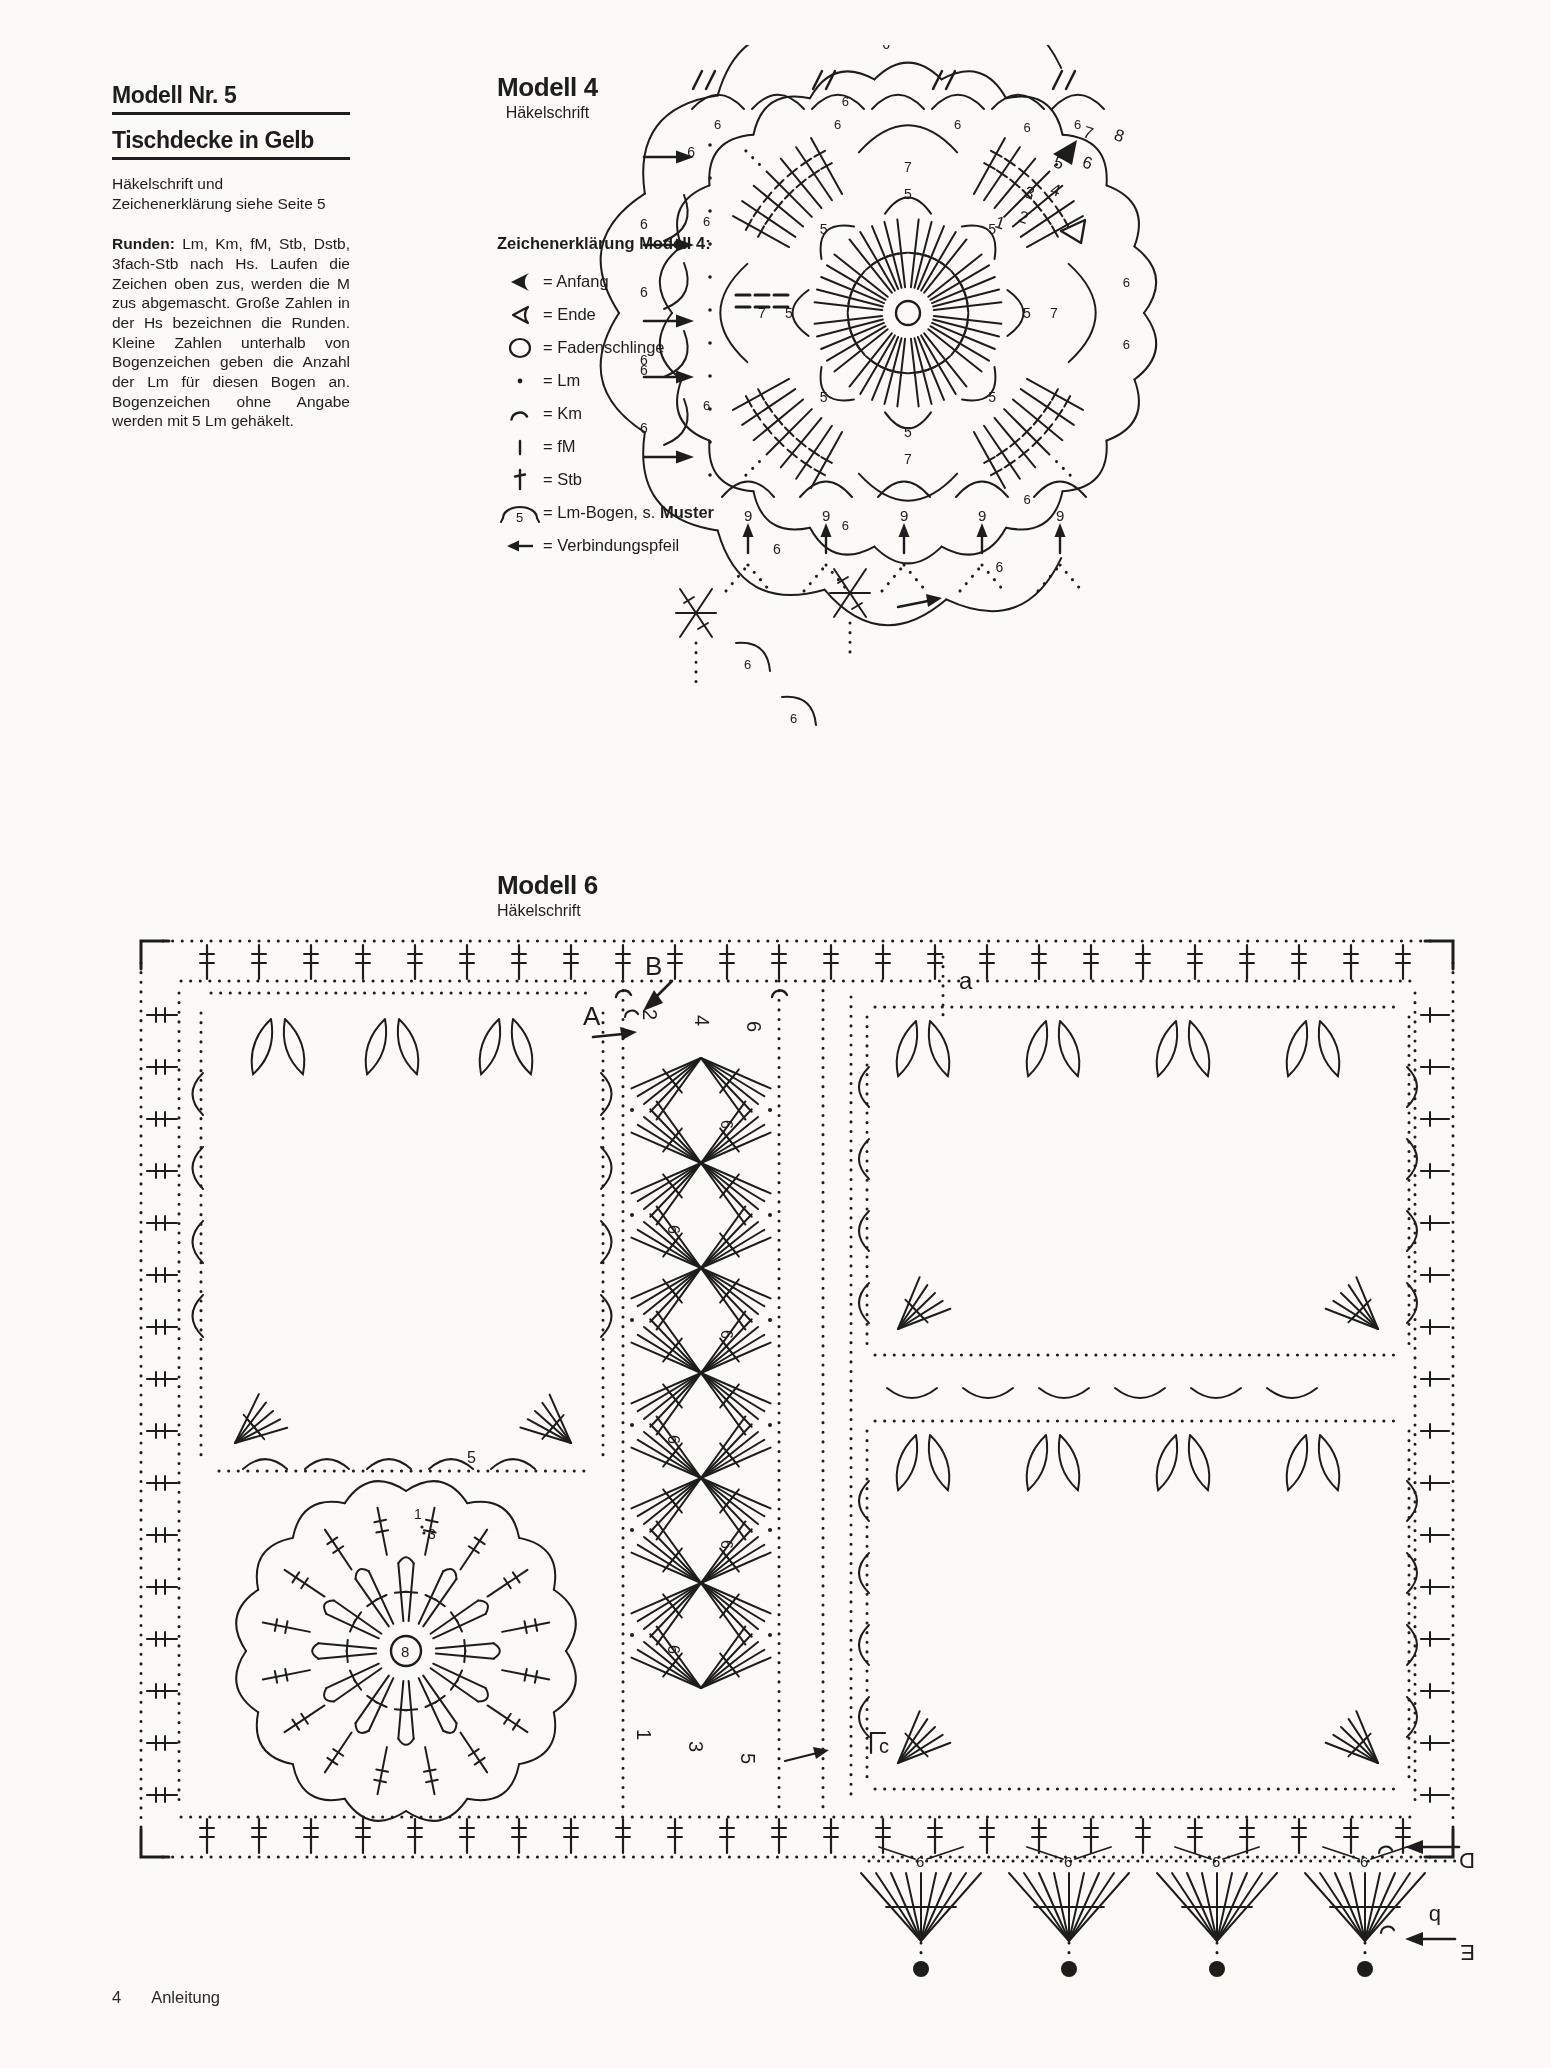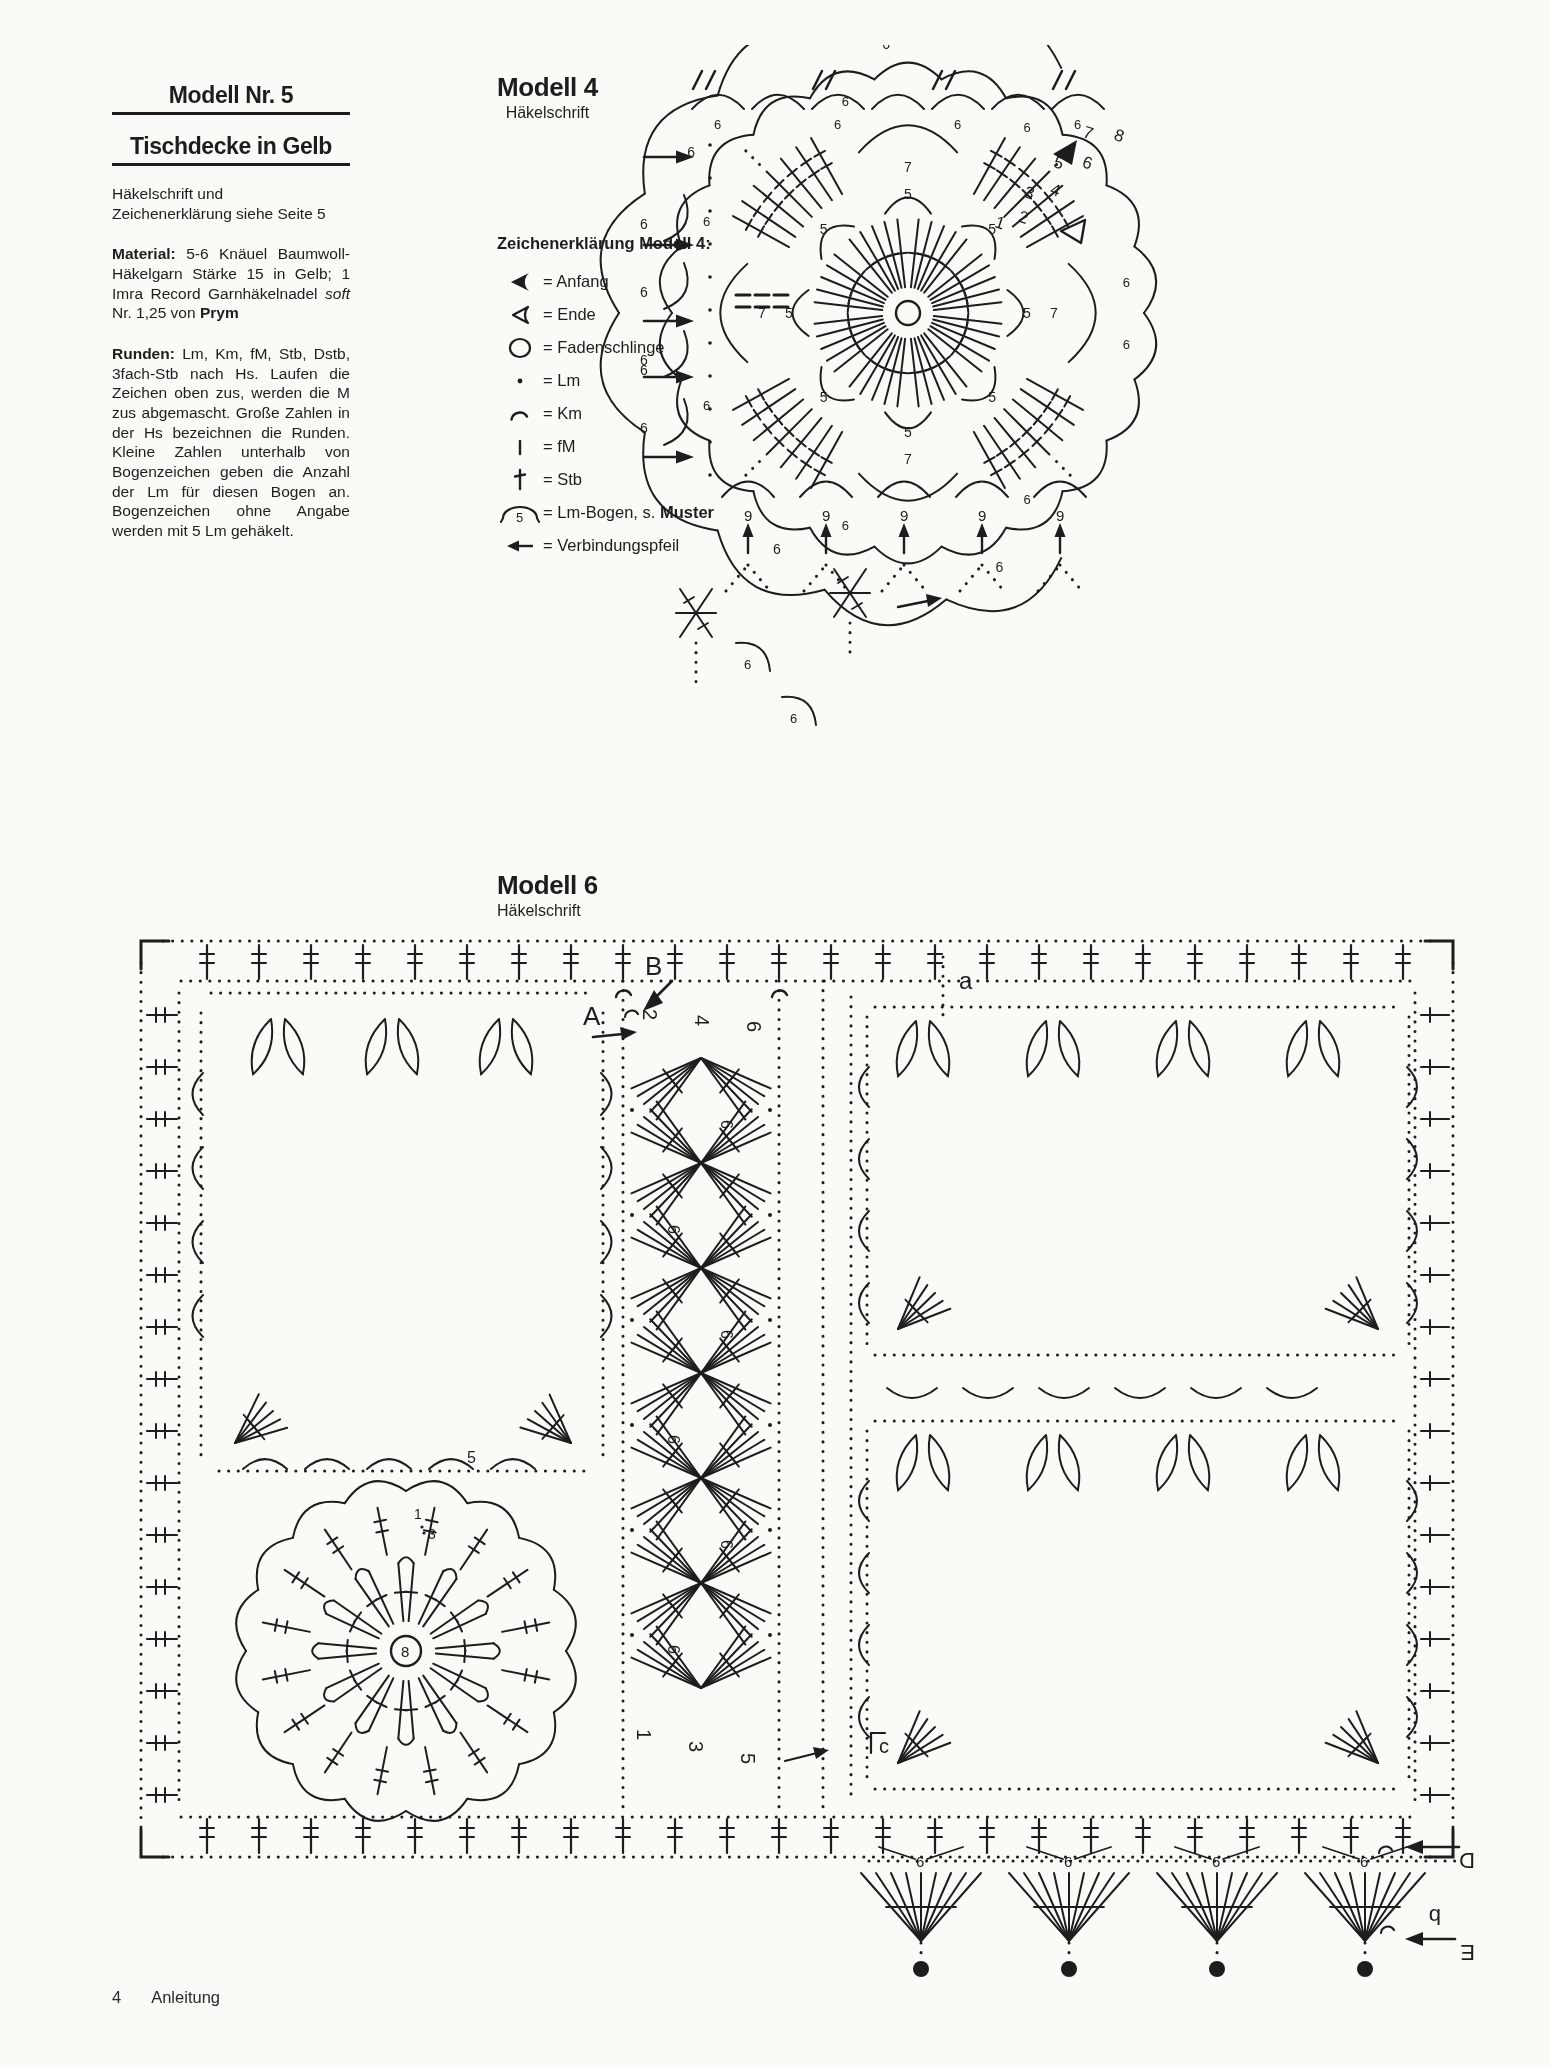--- a/index.html
+++ b/index.html
@@ -1,20 +1,20 @@
 <!DOCTYPE html>
 <html><head>
 <meta charset="utf-8">
 <style>
   html,body{margin:0;padding:0;background:#8a8a8a;}
   .page{position:relative;width:1551px;height:2068px;background:#fbfaf6;
         font-family:"Liberation Sans",sans-serif;color:#1d1d1b;overflow:hidden;margin:0 auto;}
   .col-left{position:absolute;left:112px;top:82px;width:238px;}
   .title{font-size:23px;font-weight:bold;letter-spacing:-0.4px;
-         border-bottom:3.5px solid #1d1d1b;padding-bottom:3px;margin:0 0 18px 0;text-align:center;}
+         border-bottom:3.5px solid #1d1d1b;padding-bottom:3px;margin:0 0 12px 0;}
   .intro{margin:14px 5px 0 0;font-size:15.5px;line-height:1.27;}
   .para{margin:21px 0 0 0;font-size:15.5px;line-height:1.27;}
   .j{text-align:justify;}
   .bd{font-weight:bold;}
   .it{font-style:italic;}
   .spec-line{font-size:15.5px;line-height:1.3;}
   .mhead{position:absolute;}
   .m4{left:497px;top:72px;text-align:center;}
   .m6{left:497px;top:870px;}
   .mtitle{font-size:26px;font-weight:bold;letter-spacing:-0.4px;}
@@ -33,21 +33,20 @@
 <body>
 
 <div class="page">
 
   <div class="col-left">
     <div class="title">Modell Nr. 5</div>
     <div class="title">Tischdecke in Gelb</div>
     <p class="intro">Häkelschrift und Zeichenerklärung siehe Seite 5</p>
 
 
-    <p class="para j"><span class="bd">Material:</span> <span>5-6 Knäuel Baumwoll-Häkelgarn Stärke 15 in Gelb; 1 Imra Record Garnhäkelnadel </span><span class="it">soft</span><span> Nr. 1,25 von </span><span class="bd">Prym</span></p>
 
     <p class="para j"><span class="bd">Runden:</span> <span>Lm, Km, fM, Stb, Dstb, 3fach-Stb nach Hs. Laufen die Zeichen oben zus, werden die M zus abgemascht. Große Zahlen in der Hs bezeichnen die Runden. Kleine Zahlen unterhalb von Bogenzeichen geben die Anzahl der Lm für diesen Bogen an. Bogenzeichen ohne Angabe werden mit 5 Lm gehäkelt.</span></p>
 
   </div>
 
   <div class="mhead m4">
     <div class="mtitle">Modell 4</div>
     <div class="msub">Häkelschrift</div>
   </div>
 

